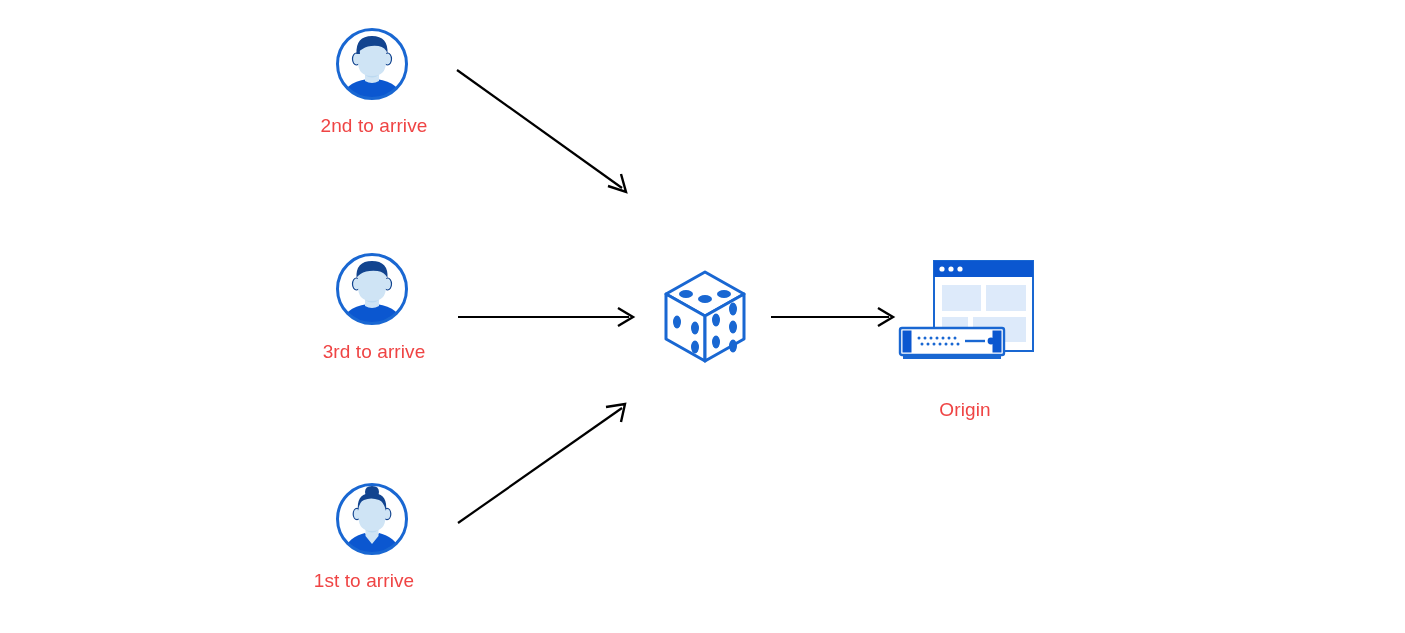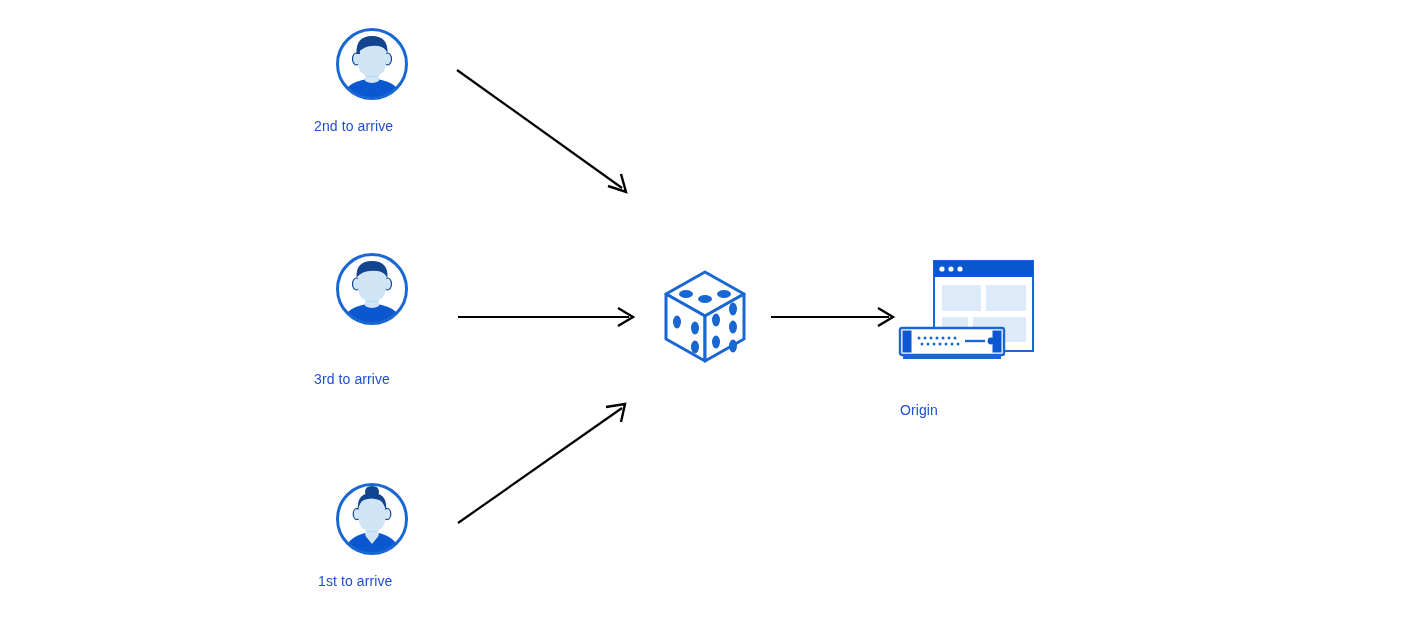--- a/index.html
+++ b/index.html
@@ -18,24 +18,24 @@
     background: #ffffff;
     overflow: hidden;
   }
   .avatar-wrap {
     position: absolute;
     width: 76px;
     height: 76px;
   }
   .node-label {
     position: absolute;
-    font-size: 14px;
+    font-size: 19px;
     line-height: 24px;
-    color: #1d4ed8;
-    text-align: left;
+    color: #ef4444;
+    text-align: center;
     white-space: nowrap;
     letter-spacing: 0.1px;
   }
   .arrow-layer {
     position: absolute;
     left: 0;
     top: 0;
     width: 1405px;
     height: 633px;
     pointer-events: none;
@@ -122,21 +122,21 @@
         <path d="M31 42 h14 v13 q-7 4 -14 0 z" fill="#cfe4f5"></path>
         <path d="M31 46 q7 5 14 0 v3 q-7 5 -14 0 z" fill="#bcd9f0"></path>
         <ellipse cx="22.5" cy="33" rx="4" ry="6" fill="#cfe4f5" stroke="#12448f" stroke-width="1.2"></ellipse>
         <ellipse cx="53.5" cy="33" rx="4" ry="6" fill="#cfe4f5" stroke="#12448f" stroke-width="1.2"></ellipse>
         <path d="M24 26 q0 -12 14 -12 q14 0 14 12 v10 q0 14 -14 14 q-14 0 -14 -14 z" fill="#cfe4f5"></path>
         <path d="M22.5 27 q-1 -17 15.5 -17 q16.5 0 15.5 17 q-3 -6 -10 -7 q-11 -1 -17 3 q-3 2 -4 4 z" fill="#12448f"></path>
       </g>
       <circle cx="38" cy="38" r="34.5" fill="none" stroke="#1967d2" stroke-width="3"></circle>
     </svg>
   </div>
-  <div class="node-label" style="left:314px; top:340px; width:120px;margin-top:27px;">3rd to arrive</div>
+  <div class="node-label" style="left:314px; top:340px; width:120px;">3rd to arrive</div>
 
   <div class="avatar-wrap" style="left:334px; top:481px;">
     <svg viewBox="0 0 76 76" width="76" height="76">
       <defs>
         <clipPath id="clipC">
             <circle cx="38" cy="38" r="34.5"></circle>
           </clipPath>
       </defs>
       <g clip-path="url(#clipC)">
         <rect x="0" y="0" width="76" height="76" fill="#ffffff"></rect>
@@ -150,21 +150,21 @@
         <ellipse cx="53" cy="33" rx="3.8" ry="5.6" fill="#cfe4f5" stroke="#12448f" stroke-width="1.2"></ellipse>
 
         <path d="M24.5 27 q0 -12 13.5 -12 q13.5 0 13.5 12 v9 q0 14 -13.5 14 q-13.5 0 -13.5 -14 z" fill="#cfe4f5"></path>
 
         <path d="M24 30 q-2 -18 14 -18 q16 0 14 18 q-2 -9 -7 -11 q-8 -3 -15 0 q-5 2 -6 11 z" fill="#12448f"></path>
         <path d="M38 5 q7 0 7 6 q0 6 -7 6 q-7 0 -7 -6 q0 -6 7 -6 z" fill="#12448f"></path>
       </g>
       <circle cx="38" cy="38" r="34.5" fill="none" stroke="#1967d2" stroke-width="3"></circle>
     </svg>
   </div>
-  <div class="node-label" style="left:318px; top:569px; width:120px;">1st to arrive</div>
+  <div class="node-label" style="left:304px; top:569px; width:120px;">1st to arrive</div>
 
   <div class="dice-wrap" style="left:659px; top:268px;">
     <svg viewBox="0 0 92 98" width="92" height="98">
       <g stroke="#1967d2" stroke-width="3" fill="#ffffff" stroke-linejoin="round">
 
         <polygon points="46,4 85,26 46,48 7,26"></polygon>
 
         <polygon points="7,26 46,48 46,93 7,71"></polygon>
 
         <polygon points="85,26 85,71 46,93 46,48"></polygon>

